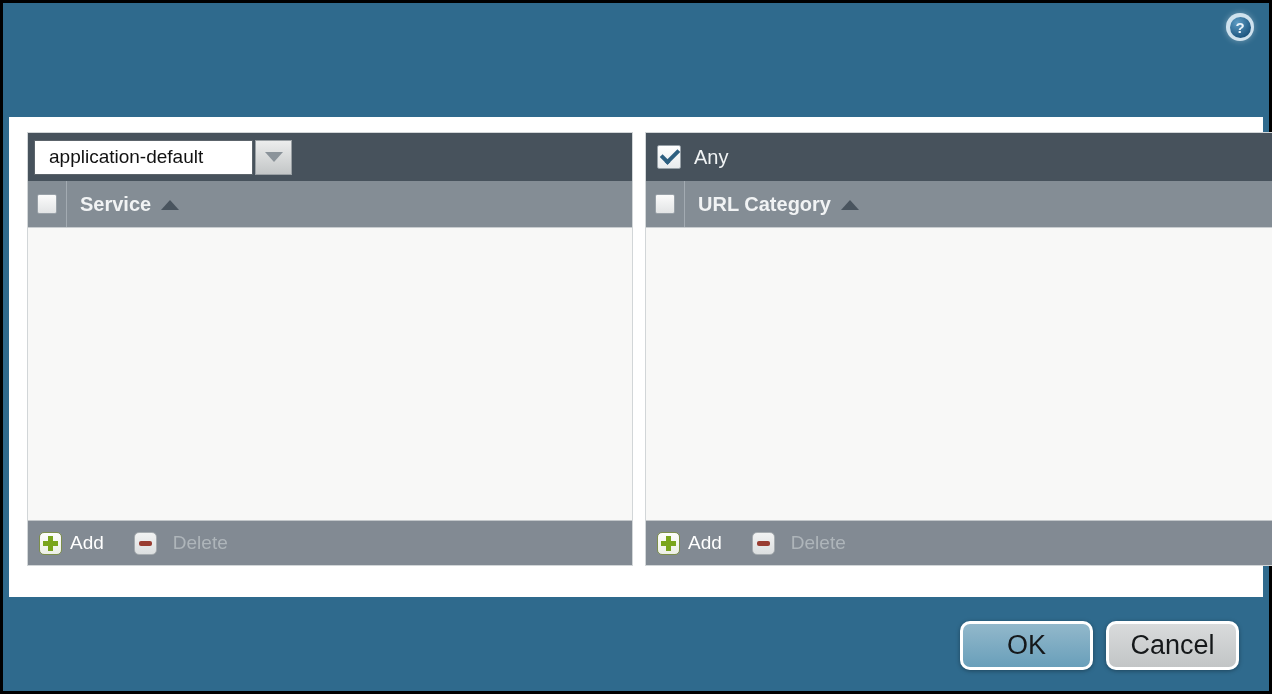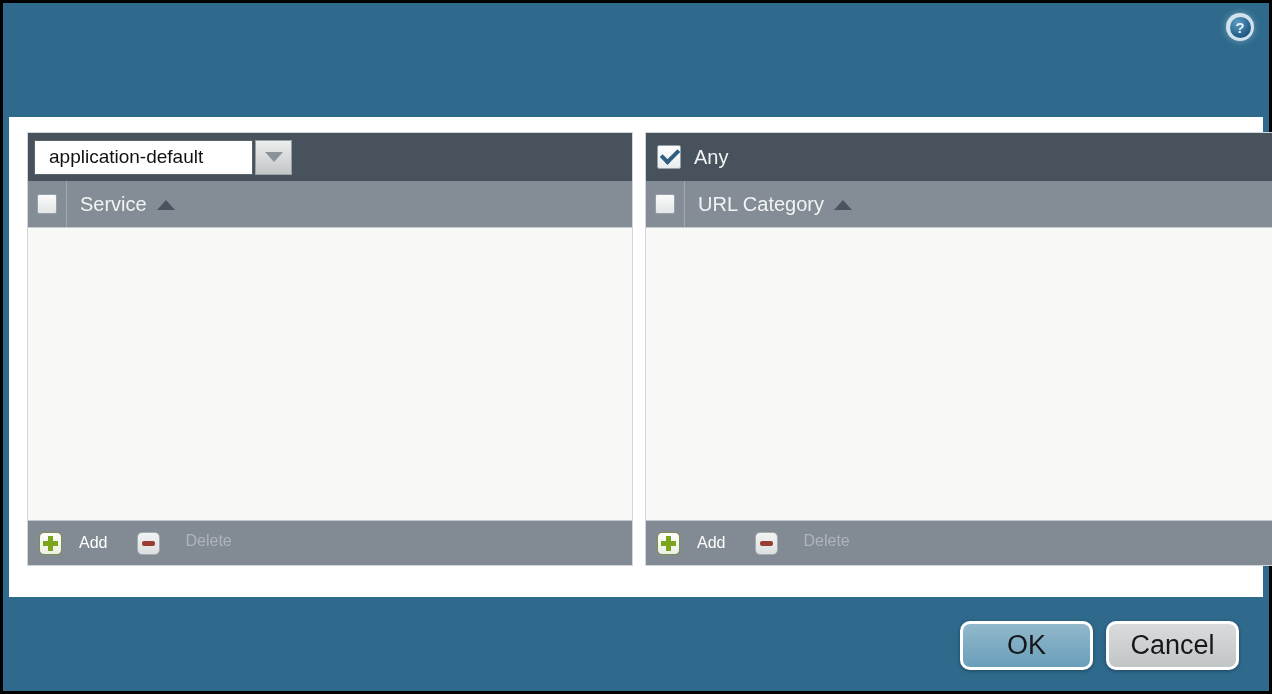--- a/index.html
+++ b/index.html
@@ -163,21 +163,21 @@
     border: 1px solid #99a1a8;
     border-radius: 2px;
     cursor: pointer;
   }
   .col-label-wrap {
     display: flex; align-items: center;
     gap: 10px;
     padding-left: 13px;
     cursor: pointer;
   }
-  .col-label { color: #f1f3f4; font-size: 20px; }
+  .col-label { color: #f1f3f4; font-size: 20px; font-weight: bold; }
   .sort-asc {
     width: 0; height: 0;
     border-left: 9px solid transparent;
     border-right: 9px solid transparent;
     border-bottom: 10px solid #49545e;
     margin-top: 2px;
   }
   .panel-body {
     flex: 1 1 auto;
     background: #f8f8f7;
@@ -216,21 +216,21 @@
   .icon-del {
     background: linear-gradient(#f2f3f3, #dcdfe0);
     border: 1px solid #a6acb0;
   }
   .icon-del::before {
     content: ''; position: absolute;
     left: 4px; right: 4px; top: 8px; height: 5px;
     background: #993c31;
     border-radius: 2px;
   }
-  .footer-label { font-size: 16px; color: #ffffff; margin-left: 9px; }
+  .footer-label { font-size: 19px; color: #ffffff; }
   .footer-label.disabled { color: #aeb5ba; }
   .del-group { margin-left: 22px; display: flex; align-items: flex-start; gap: 16px; }
   .add-group { display: flex; align-items: center; gap: 8px; cursor: pointer; }
   
   .dlg-btn {
     position: absolute;
     top: 618px;
     width: 133px; height: 49px;
     border: 3px solid #ffffff;
     border-radius: 10px;

